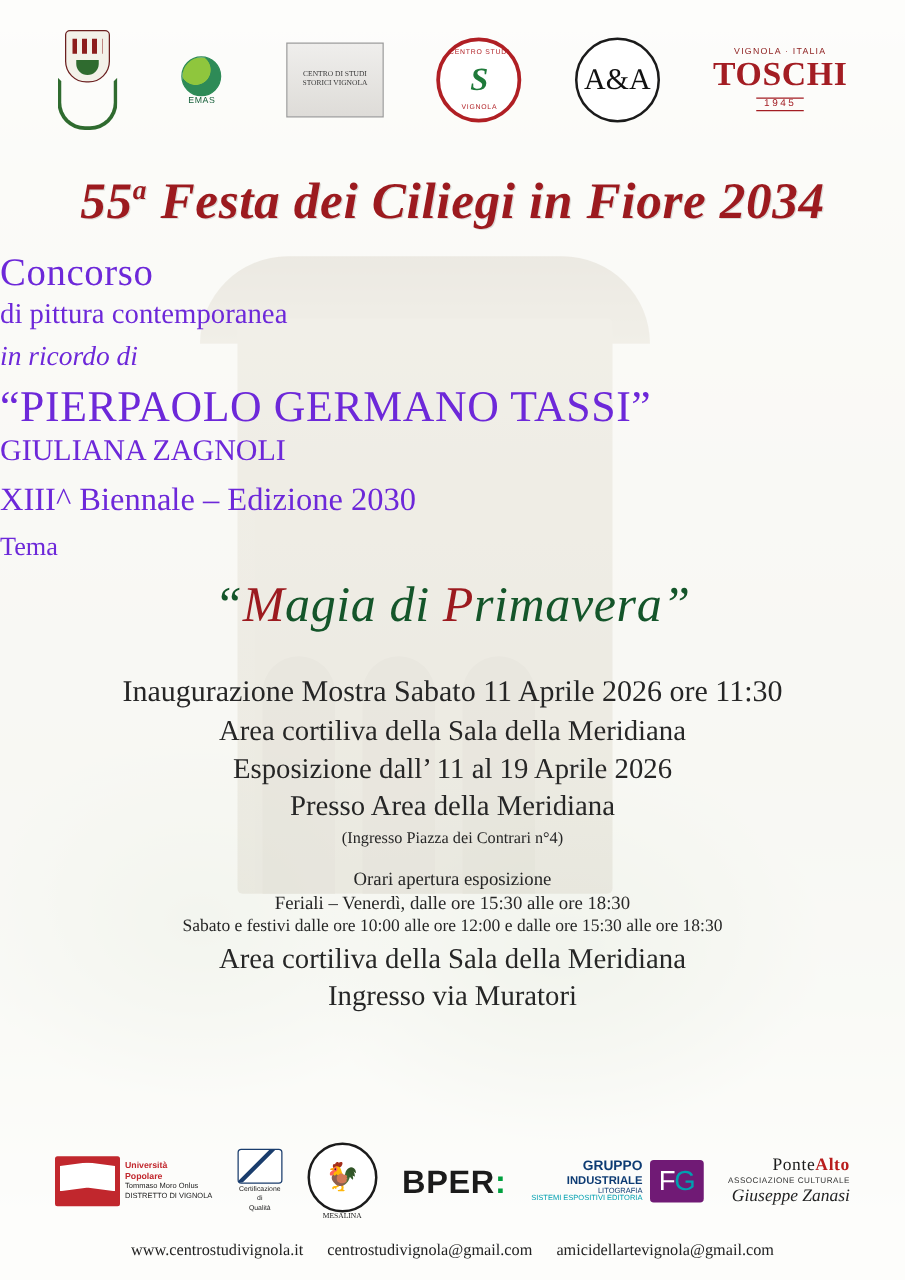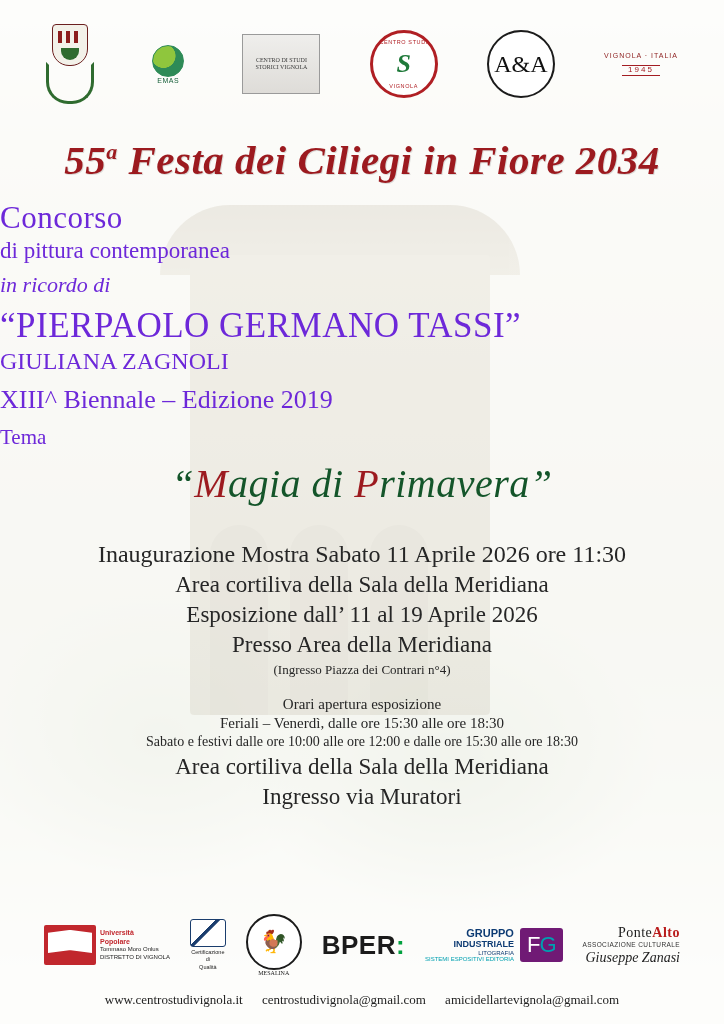--- a/index.html
+++ b/index.html
@@ -374,36 +374,37 @@
         <div class="inner">S</div>
         <div class="bot-txt">VIGNOLA</div>
       </div>
 
       <div class="logo-aa">
         <span>A&amp;A</span>
       </div>
 
       <div class="toschi">
         <div class="small-top">VIGNOLA · ITALIA</div>
+        <div class="brand">TOSCHI</div>
         <div class="year">1945</div>
       </div>
 
     </div>
 
     <div class="title-main">
       <span>55</span><sup>a</sup>
       <span>Festa dei Ciliegi in Fiore 2034</span>
     </div>
 
     <div class="line concorso">Concorso</div>
     <div class="line sub1">di pittura contemporanea</div>
     <div class="line inricordo">in ricordo di</div>
     <div class="line name-big">“PIERPAOLO GERMANO TASSI”</div>
     <div class="line name-mid">GIULIANA ZAGNOLI</div>
-    <div class="line biennale">XIII^ Biennale – Edizione 2019</div>
+    <div class="line biennale">XIII^ Biennale – Edizione 2030</div>
     <div class="line tema">Tema</div>
 
     <div class="theme-title">
       <span>“</span><span class="cap">M</span><span>agia di </span><span class="cap">P</span><span>rimavera</span><span>”</span>
     </div>
 
     <div class="blk ev1">Inaugurazione Mostra Sabato 11 Aprile 2026 ore 11:30</div>
     <div class="blk ev2">Area cortiliva della Sala della Meridiana</div>
     <div class="blk ev3">Esposizione dall’ 11 al 19 Aprile 2026</div>
     <div class="blk ev4">Presso Area della Meridiana</div>

